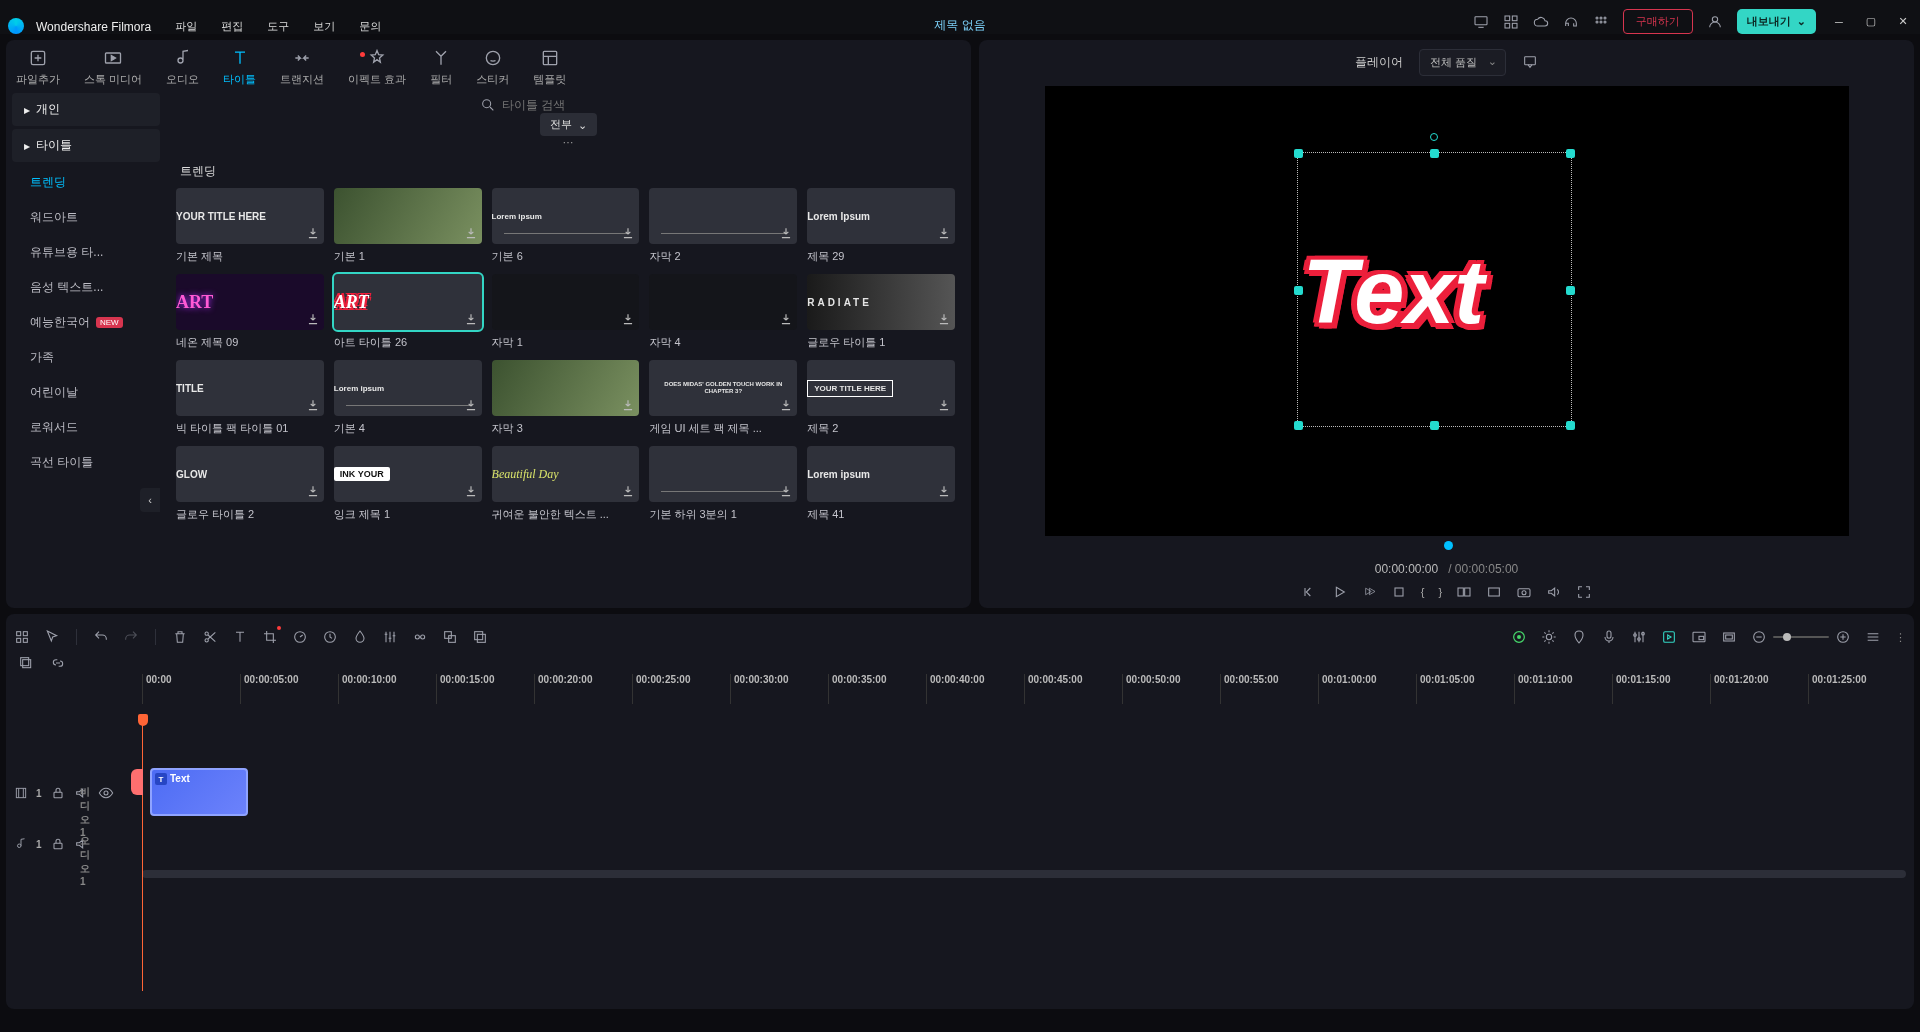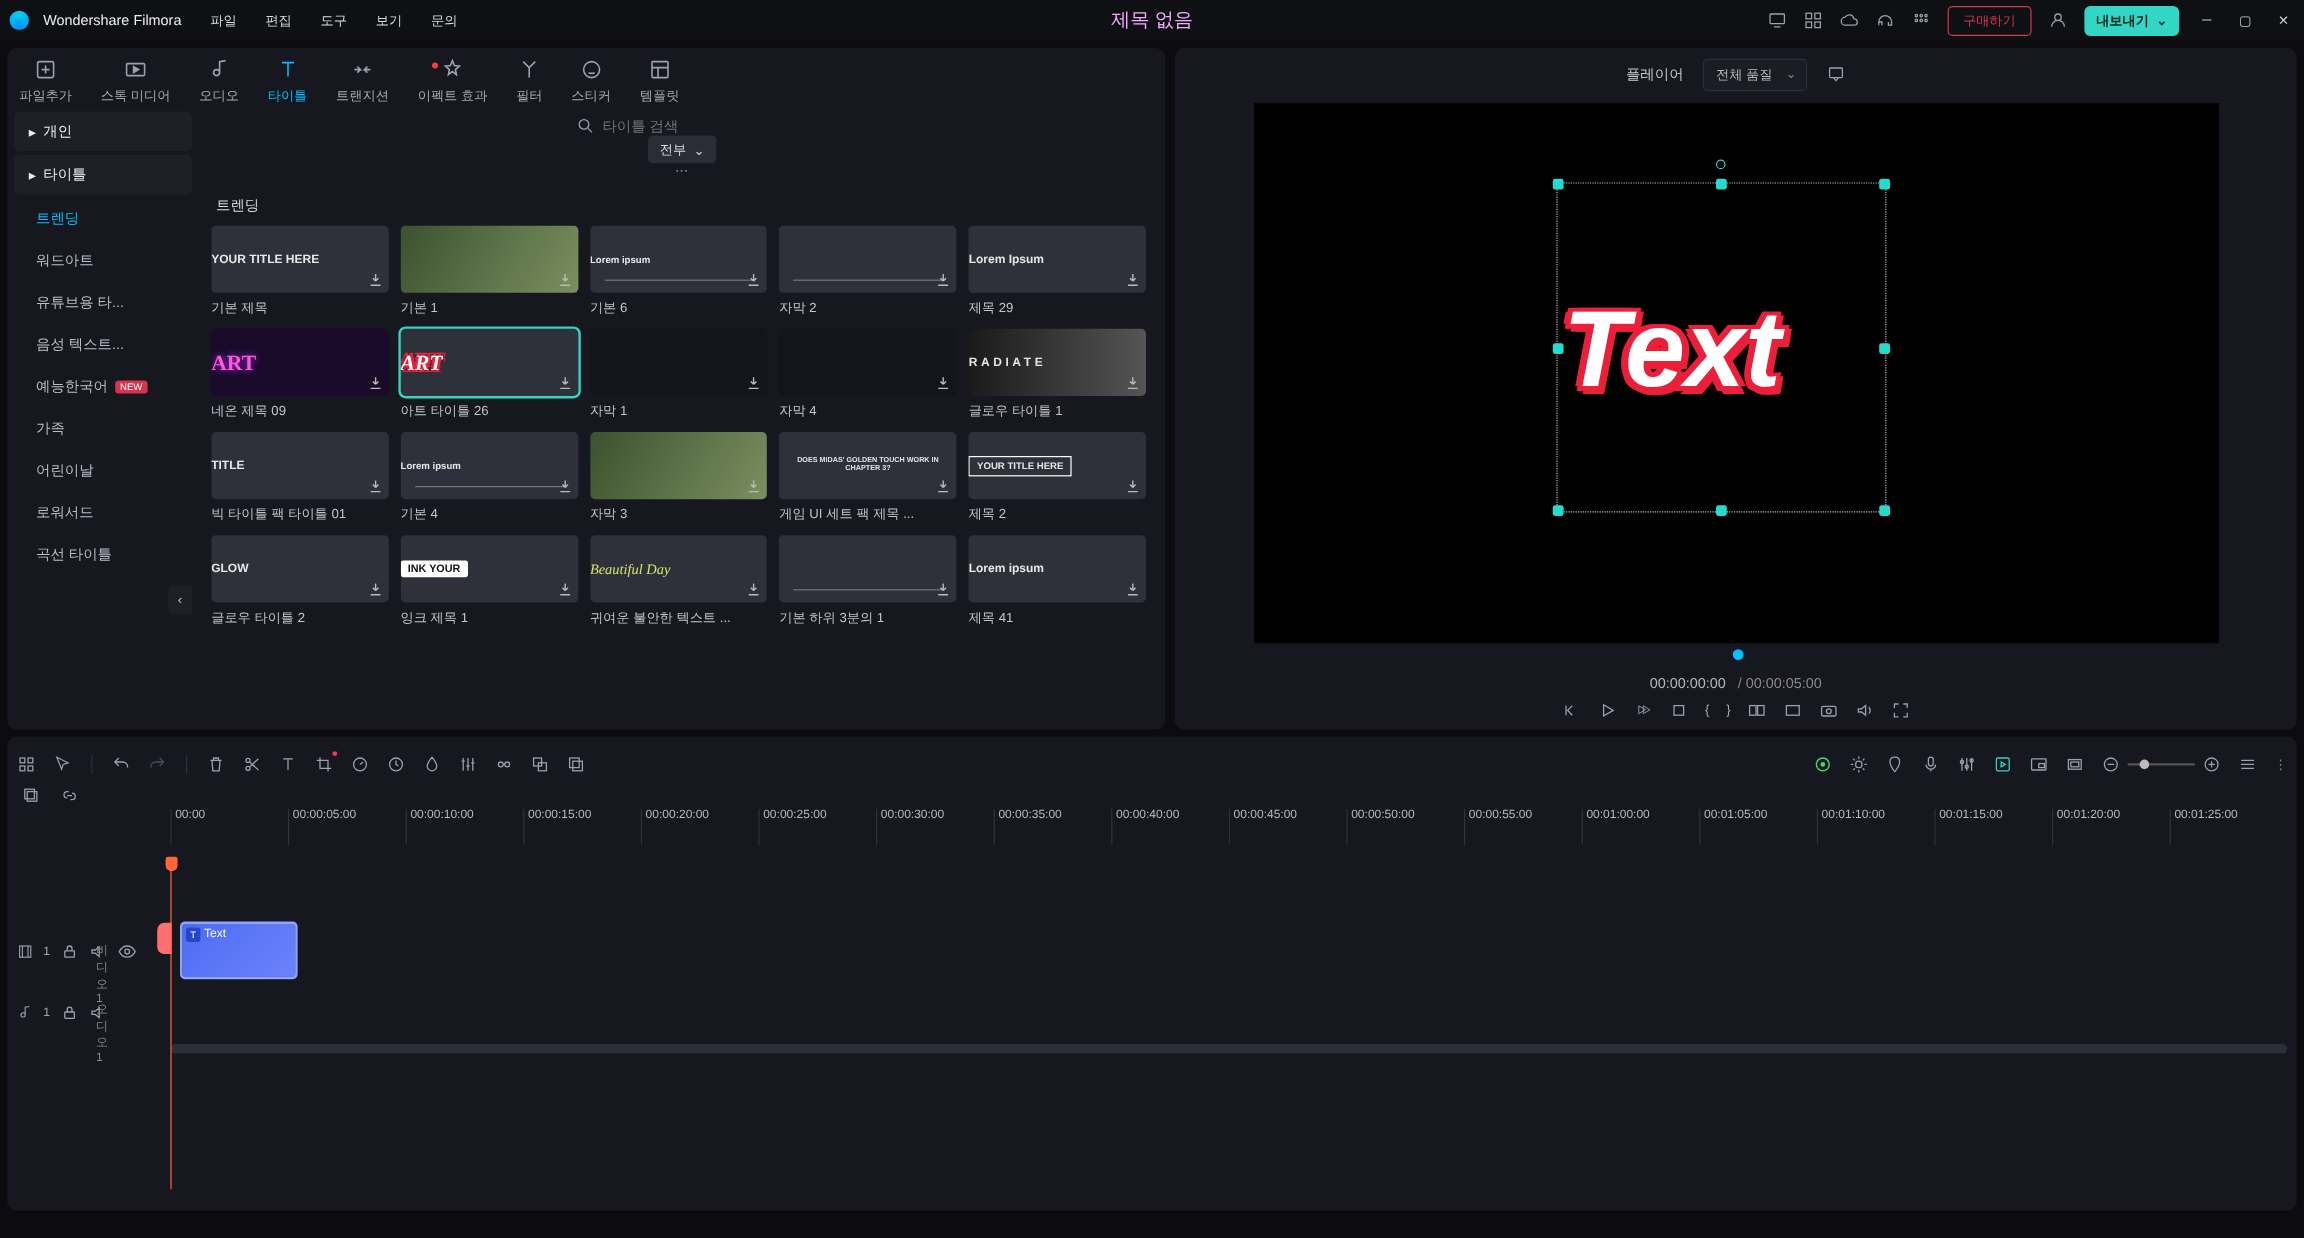--- a/index.html
+++ b/index.html
@@ -1,22 +1,22 @@
 <!DOCTYPE html>
 <html><head>
 <meta charset="utf-8">
 <style>
 * { margin:0; padding:0; box-sizing:border-box; font-family:Arial,"Malgun Gothic",sans-serif; }
 body { background:#0c0c10; color:#ccc; font-size:11px; overflow:hidden; width:1920px; height:1032px; }
 
-.titlebar { height:34px; background:#0f1014; display:flex; align-items:center; padding:0 8px; gap:12px; }
+.titlebar { height:34px; background:#0f1014; display:flex; align-items:flex-end; padding:0 8px; gap:12px; }
 .logo { width:16px; height:16px; background:conic-gradient(#00cfe8,#0095ff,#00cfe8); border-radius:50%; }
 .mainmenu { display:flex; gap:24px; margin-left:12px; color:#ddd; }
 .mainmenu span { cursor:pointer; }
-.projname { position:absolute; left:50%; transform:translateX(-50%); color:#f0abfc; font-size:16px; }
+.projname { position:absolute; left:50%; transform:translateX(-50%); color:#7dd3fc; font-size:12px; }
 .tb-right { margin-left:auto; display:flex; gap:14px; align-items:center; }
 .icon-btn { width:16px; height:16px; display:flex; align-items:center; justify-content:center; color:#aaa; cursor:pointer; }
 .buy-btn { border:1px solid #d7354f; color:#d7354f; border-radius:4px; padding:4px 12px; font-size:11px; cursor:pointer; }
 .export-btn { background:#33d6c5; color:#0b2722; border-radius:5px; padding:5px 10px; font-size:11px; font-weight:600; display:flex; gap:6px; align-items:center; cursor:pointer; }
 .win-btn { width:18px; color:#ccc; text-align:center; cursor:pointer; }
 
 .workspace { display:grid; grid-template-columns:965px 1fr; height:580px; gap:8px; padding:6px; }
 .media-panel { background:#16171f; border-radius:8px; display:flex; flex-direction:column; overflow:hidden; }
 .tabs { display:flex; padding:8px 10px 0; gap:24px; }
 .tab { text-align:center; color:#aaa; font-size:11px; cursor:pointer; }
@@ -746,21 +746,21 @@
           <rect x="4" y="4" width="12" height="12"></rect>
         </svg>
       </span>
     <span>
         <svg class="i" viewBox="0 0 24 24">
           <path d="M9 15a4 4 0 010-8h2M15 9a4 4 0 010 8h-2M9 12h6"></path>
         </svg>
       </span>
   </div>
 
-  <div style="position:relative;flex:1;">
+  <div style="position:relative;flex:1;font-weight:bold;">
     <div class="tl-ruler" id="ruler">
         <div class="tick">00:00</div>
         <div class="tick">00:00:05:00</div>
         <div class="tick">00:00:10:00</div>
         <div class="tick">00:00:15:00</div>
         <div class="tick">00:00:20:00</div>
         <div class="tick">00:00:25:00</div>
         <div class="tick">00:00:30:00</div>
         <div class="tick">00:00:35:00</div>
         <div class="tick">00:00:40:00</div>

